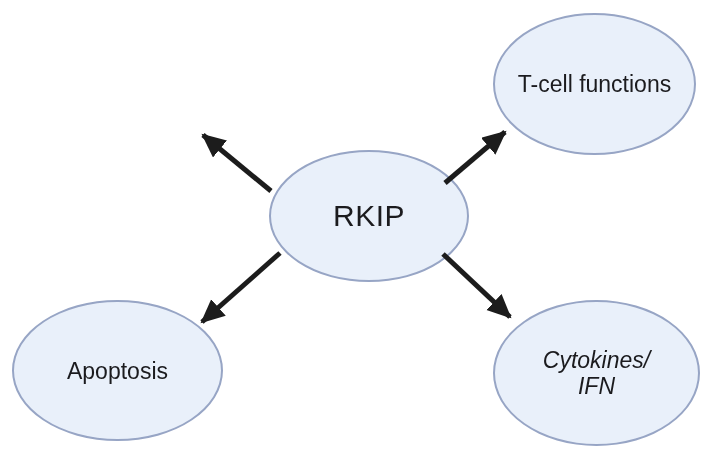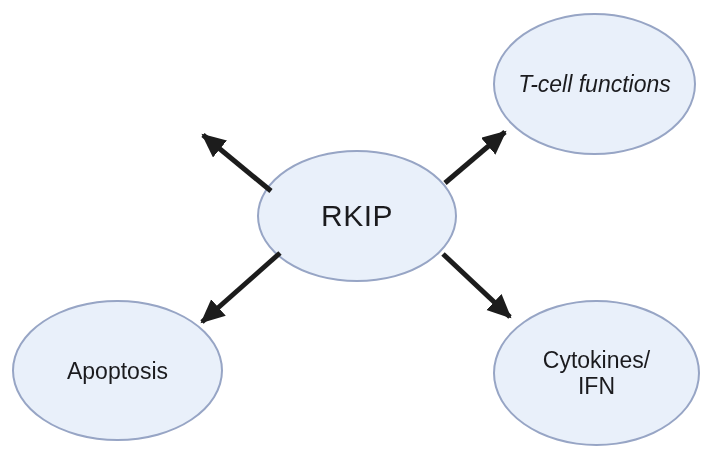--- a/index.html
+++ b/index.html
@@ -39,24 +39,24 @@
     color: #1b1b1e;
     font-size: 23px;
     line-height: 26px;
   }
   .node.center .node-label {
     font-size: 30px;
     line-height: 34px;
     letter-spacing: 0.5px;
   }
   .node.top-left     { left: 15px;  top: 18px;  width: 202px; height: 140px; }
-  .node.top-right    { left: 493px; top: 13px;  width: 203px; height: 142px; font-style: italic; }
+  .node.top-right    { left: 493px; top: 13px;  width: 203px; height: 142px; }
   .node.bottom-left  { left: 12px;  top: 300px; width: 211px; height: 141px; text-align: center; }
-  .node.bottom-right { left: 493px; top: 300px; width: 207px; height: 146px; }
-  .node.center       { left: 257px; top: 150px; width: 200px; height: 132px; align-items: center; }
+  .node.bottom-right { left: 493px; top: 300px; width: 207px; height: 146px; font-style: italic; }
+  .node.center       { left: 269px; top: 150px; width: 200px; height: 132px; align-items: center; }
   .arrow {
     stroke-width: 5;
     stroke-linecap: butt;
   }
 </style>
 </head>
 <body>
 
 <div class="canvas">
 

